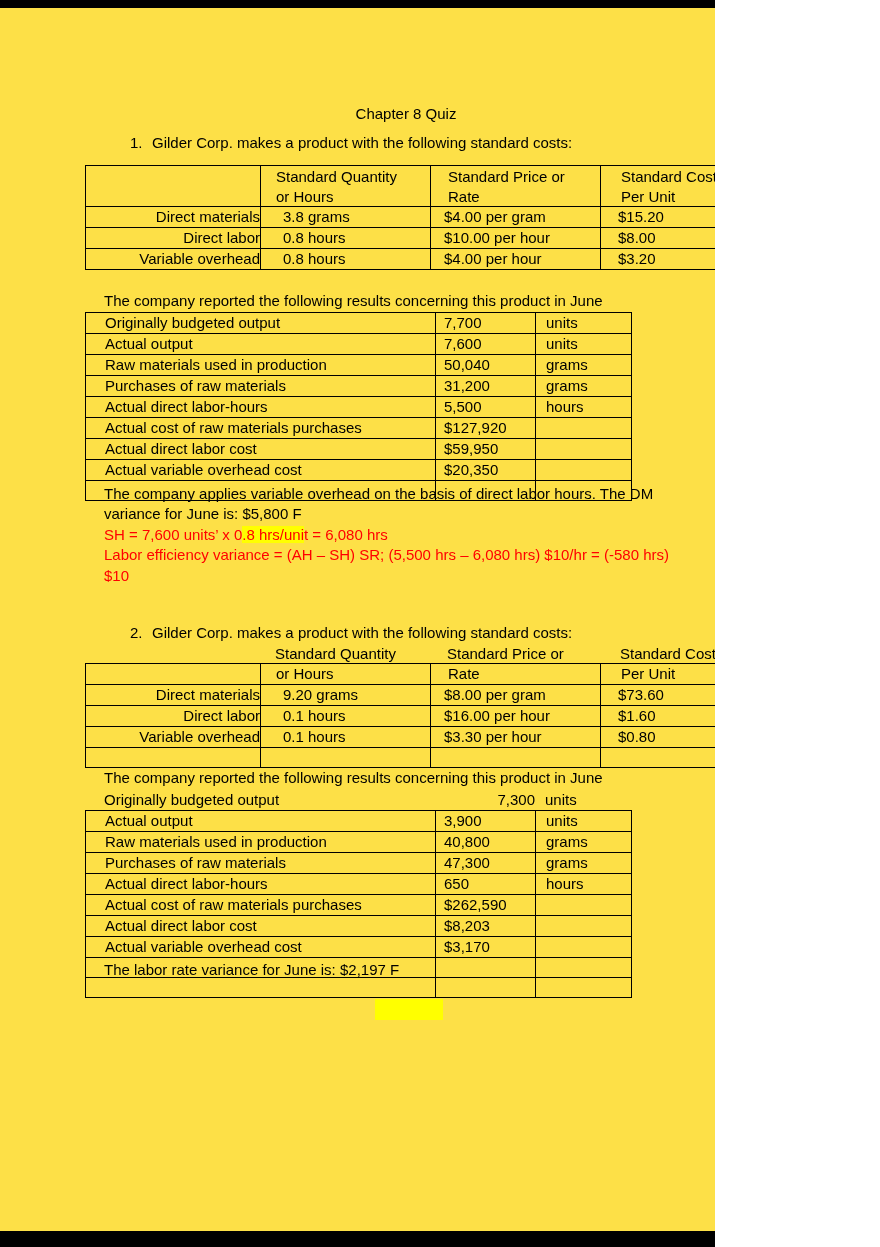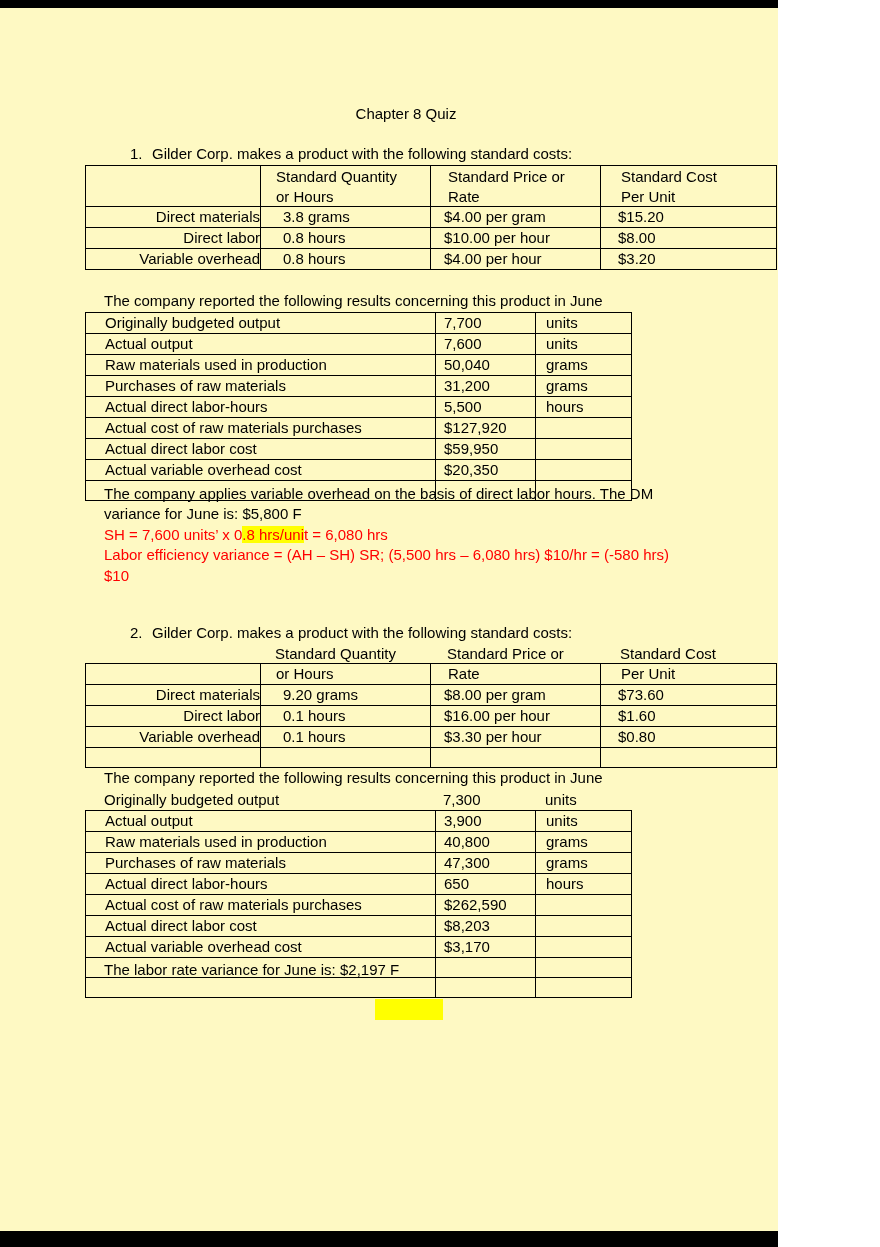--- a/index.html
+++ b/index.html
@@ -1,34 +1,34 @@
 <!DOCTYPE html>
 <html><head>
 <meta charset="utf-8">
 <style>
   * { box-sizing: border-box; margin: 0; padding: 0; }
   html, body { background: #ffffff; }
   .page {
     position: relative;
-    width: 778px;
+    width: 715px;
     height: 1247px;
-    background: #fef9c3;
+    background: #fde047;
     font-family: "Liberation Sans", "DejaVu Sans", sans-serif;
     font-size: 15px;
     color: #000000;
     overflow: hidden;
   }
   .bar { position: absolute; left: 0; width: 880px; background: #000000; }
   .bar.top { top: 0; height: 8px; }
   .bar.bottom { top: 1231px; height: 16px; }
 
   .title { position: absolute; top: 105px; left: 0; width: 812px; text-align: center; }
 
   .numbered { position: absolute; left: 130px; white-space: nowrap; }
-  #q1-intro { top: 145px; }
+  #q1-intro { top: 134px; }
   #q2-intro { top: 624px; }
   .num { display: inline-block; width: 22px; }
 
   .para { position: absolute; left: 104px; white-space: nowrap; }
   #q1-results-intro { top: 292px; }
   #q2-results-intro { top: 769px; }
 
   table.t { position: absolute; border-collapse: collapse; table-layout: fixed; font-size: 15px; }
   table.t td {
     border: 1px solid #000000;
@@ -64,21 +64,21 @@
   td.nbt { border-top: none; }
 
   .flexrow { position: absolute; left: 85px; display: flex; white-space: nowrap; }
   #t3-head { top: 645px; }
   #t3-head .k0 { width: 175px; }
   #t3-head .k1 { width: 170px; padding-left: 15px; }
   #t3-head .k2 { width: 170px; padding-left: 17px; }
   #t3-head .k3 { width: 176px; padding-left: 20px; }
   #t4-row1 { top: 790px; height: 20px; line-height: 20px; }
   #t4-row1 .m0 { width: 350px; padding-left: 19px; }
-  #t4-row1 .m1 { width: 100px; padding-left: 8px; }
+  #t4-row1 .m1 { width: 100px; padding-left: 8px; text-align: right; }
   #t4-row1 .m2 { width: 96px; padding-left: 10px; }
 
   .overlay { position: absolute; left: 104px; z-index: 5; }
   #q1-answer { top: 484px; }
   #q2-answer { top: 960px; }
   .ovline { height: 20.4px; line-height: 20.4px; white-space: nowrap; }
   .red { color: #FF0000; }
   .hl { background: #FFFF00; }
 
   #yellow-block { position: absolute; left: 375px; top: 999px; width: 68px; height: 21px; background: #FFFF00; z-index: 4; }

